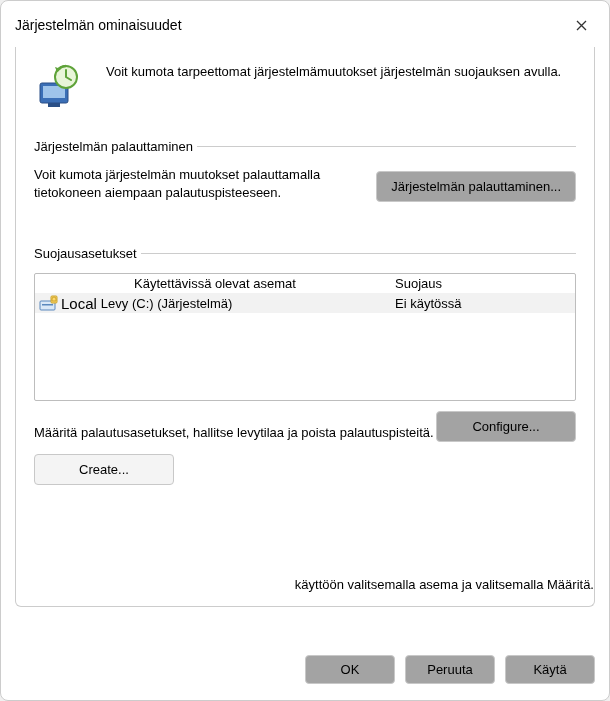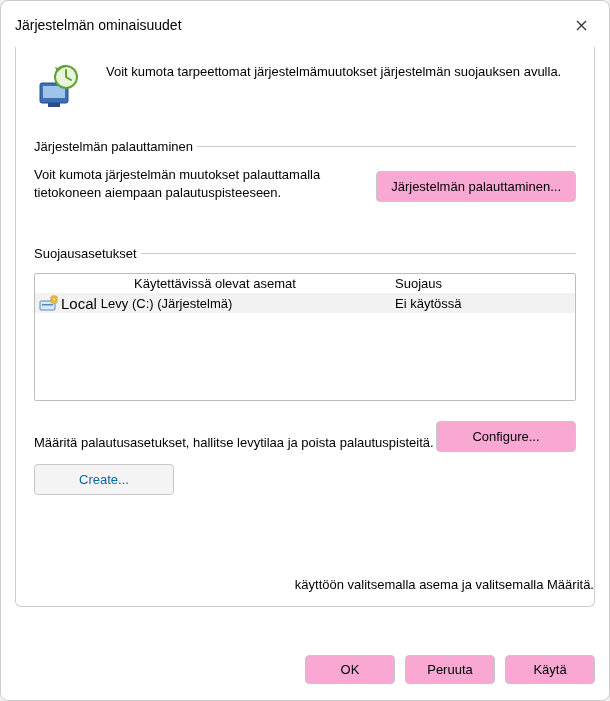--- a/index.html
+++ b/index.html
@@ -42,29 +42,29 @@
 .intro-text { font-size: 13px; line-height: 1.4; }
 
 .group-hdr { display: flex; align-items: center; gap: 4px; margin: 6px 0 12px 0; }
 .group-label { font-size: 13px; white-space: nowrap; }
 .group-line { flex: 1; height: 1px; background: #ccc; }
 
 .row { display: flex; align-items: flex-end; margin-bottom: 12px; }
 .row .desc { flex: 1; font-size: 13px; line-height: 1.4; }
 
 .btn {
-  min-width: 90px; padding: 6px 14px; font-size: 13px; background: #f9a8d4;
+  min-width: 90px; padding: 6px 14px; font-size: 13px; background: #a3a3a3;
   border: 1px solid #c8c8c8; border-radius: 4px; cursor: pointer;
 }
 .btn.wide { min-width: 180px; padding: 7px 14px; }
-.btn:disabled { color: #0369a1; background: #f4f4f4; cursor: default; }
+.btn:disabled { color: #000000; background: #f4f4f4; cursor: default; }
 
 .drives-box {
   border: 1px solid #bdbdbd; border-radius: 2px; height: 128px; overflow: auto;
-  margin-bottom: 20px;
+  margin-bottom: 10px;
 }
 .drives-hdr {
   display: flex; font-size: 13px; padding: 2px 0 2px 0;
 }
 .drives-hdr .col1 { flex: 1; text-align: center; }
 .drives-hdr .col2 { width: 180px; }
 .drive-row {
   display: flex; align-items: center; font-size: 13px; padding: 1px 4px;
   background: #f2f2f2;
 }

